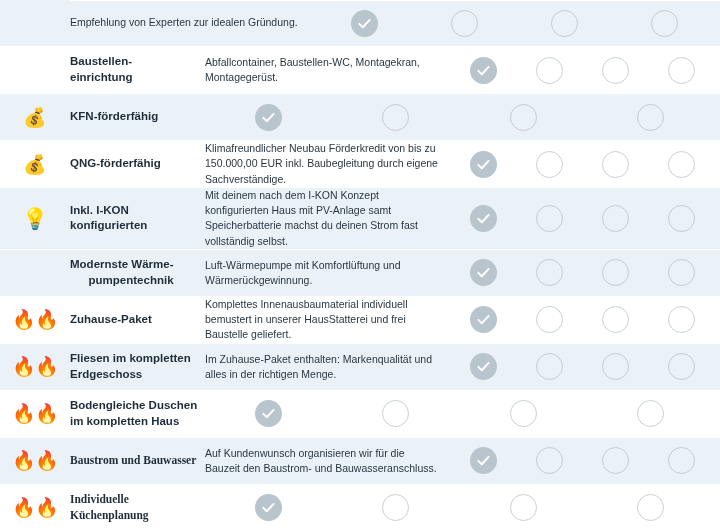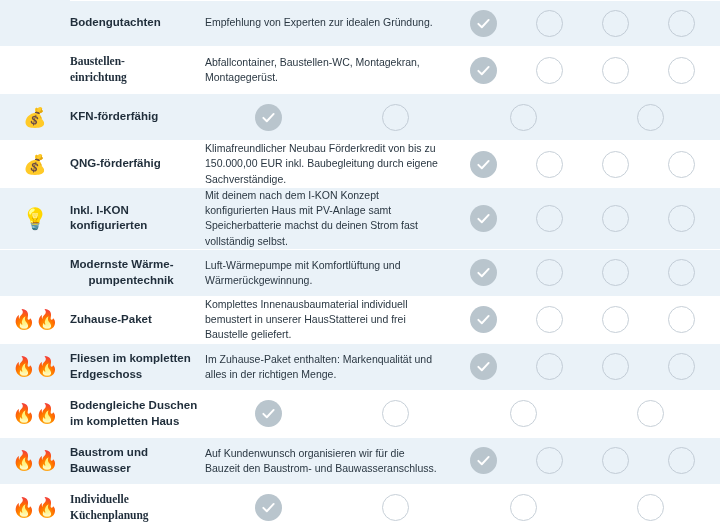--- a/index.html
+++ b/index.html
@@ -107,36 +107,35 @@
   }
 </style>
 </head>
 <body>
 
 <div class="sheet">
   <div class="top-divider"></div>
   <div id="rows-container">
       <div class="row alt">
         <div class="col-icon"></div>
-        <div class="col-title" style="white-space: pre-line;">Bodengutachten</div>
         <div class="col-desc">Empfehlung von Experten zur idealen Gründung.</div>
         <div class="col-check">
           <div class="mark filled">
             <svg width="15" height="15" viewBox="0 0 16 16" aria-hidden="true">
               <path d="M2.5 8.4 L6.2 12 L13.5 4.2" fill="none" stroke="#ffffff" stroke-width="2.1" stroke-linecap="round" stroke-linejoin="round"></path>
             </svg>
           </div>
           <div class="mark empty"></div>
           <div class="mark empty"></div>
           <div class="mark empty"></div>
         </div>
       </div>
       <div class="row plain">
         <div class="col-icon"></div>
-        <div class="col-title" style="white-space: pre-line; font-family: Liberation Serif, serif;">Baustellen-
+        <div class="col-title" style="white-space: pre-line;">Baustellen-
 einrichtung</div>
         <div class="col-desc">Abfallcontainer, Baustellen-WC, Montagekran, Montagegerüst.</div>
         <div class="col-check">
           <div class="mark filled">
             <svg width="15" height="15" viewBox="0 0 16 16" aria-hidden="true">
               <path d="M2.5 8.4 L6.2 12 L13.5 4.2" fill="none" stroke="#ffffff" stroke-width="2.1" stroke-linecap="round" stroke-linejoin="round"></path>
             </svg>
           </div>
           <div class="mark empty"></div>
           <div class="mark empty"></div>
@@ -242,21 +241,21 @@
               <path d="M2.5 8.4 L6.2 12 L13.5 4.2" fill="none" stroke="#ffffff" stroke-width="2.1" stroke-linecap="round" stroke-linejoin="round"></path>
             </svg>
           </div>
           <div class="mark empty"></div>
           <div class="mark empty"></div>
           <div class="mark empty"></div>
         </div>
       </div>
       <div class="row alt">
         <div class="col-icon icon-flames">🔥🔥</div>
-        <div class="col-title" style="white-space: pre-line;">Baustrom und Bauwasser</div>
+        <div class="col-title" style="white-space: pre-line; font-family: Liberation Serif, serif;">Baustrom und Bauwasser</div>
         <div class="col-desc">Auf Kundenwunsch organisieren wir für die Bauzeit den Baustrom- und Bauwasseranschluss.</div>
         <div class="col-check">
           <div class="mark filled">
             <svg width="15" height="15" viewBox="0 0 16 16" aria-hidden="true">
               <path d="M2.5 8.4 L6.2 12 L13.5 4.2" fill="none" stroke="#ffffff" stroke-width="2.1" stroke-linecap="round" stroke-linejoin="round"></path>
             </svg>
           </div>
           <div class="mark empty"></div>
           <div class="mark empty"></div>
           <div class="mark empty"></div>

